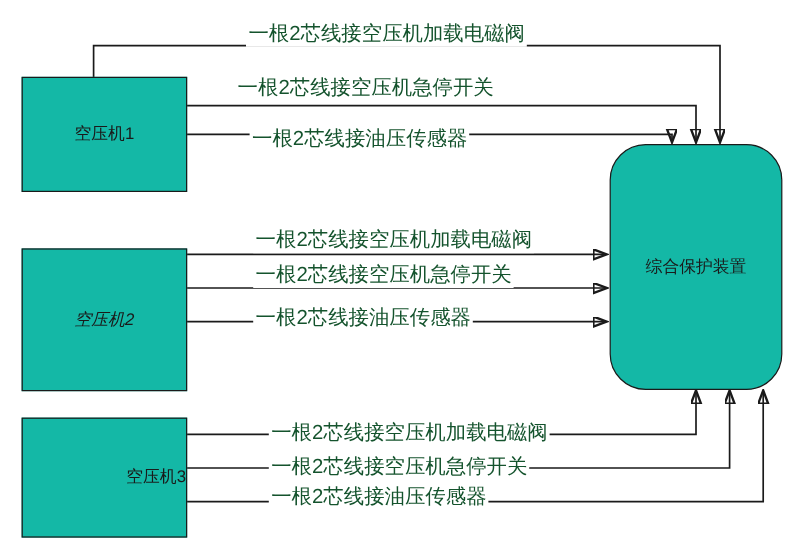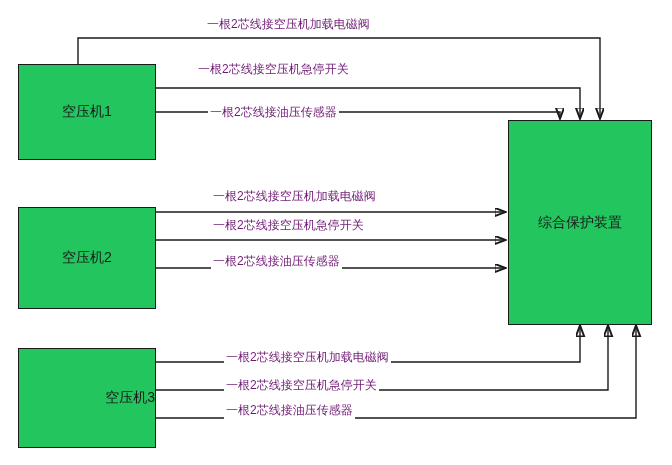--- a/index.html
+++ b/index.html
@@ -12,32 +12,32 @@
     width: 672px;
     height: 465px;
     background: #ffffff;
     font-family: "Liberation Sans", sans-serif;
     overflow: hidden;
   }
   .box {
     position: absolute;
     box-sizing: border-box;
     border: 1.5px solid #1a1a1a;
-    background: #22c55e;
+    background: #14b8a6;
     display: flex;
     align-items: center;
     justify-content: center;
     font-size: 14px;
     color: #1a1a1a;
     z-index: 3;
   }
   .edge-label {
     position: absolute;
-    font-size: 12px;
-    color: #701a75;
+    font-size: 17px;
+    color: #14532d;
     background: #ffffff;
     white-space: nowrap;
     padding: 0 2px;
     z-index: 4;
   }
   svg.wires {
     position: absolute;
     left: 0;
     top: 0;
     width: 672px;
@@ -74,29 +74,29 @@
 
     <path d="M155,362 L580,362 L580,326" marker-end="url(#arrow)"></path>
     <path d="M155,390 L608,390 L608,326" marker-end="url(#arrow)"></path>
     <path d="M155,418 L636,418 L636,326" marker-end="url(#arrow)"></path>
   </svg>
 
   <div class="box" style="left:18px; top:64px; width:138px; height:96px;">
     <span>空压机1</span>
   </div>
 
-  <div class="box" style="left:18px; top:207px; width:138px; height:102px;">
+  <div class="box" style="left:18px; top:207px; width:138px; height:119px;font-style:italic;">
     <span>空压机2</span>
   </div>
 
   <div class="box" style="left:18px; top:348px; width:138px; height:100px;justify-content:flex-end;">
     <span>空压机3</span>
   </div>
 
-  <div class="box" style="left:508px; top:120px; width:144px; height:205px;">
+  <div class="box" style="left:508px; top:120px; width:144px; height:205px;border-radius:30px;">
     <span>综合保护装置</span>
   </div>
 
   <div class="edge-label" style="left:205px; top:16px;">一根2芯线接空压机加载电磁阀</div>
   <div class="edge-label" style="left:196px; top:61px;">一根2芯线接空压机急停开关</div>
   <div class="edge-label" style="left:208px; top:104px;">一根2芯线接油压传感器</div>
 
   <div class="edge-label" style="left:211px; top:188px;">一根2芯线接空压机加载电磁阀</div>
   <div class="edge-label" style="left:211px; top:217px;">一根2芯线接空压机急停开关</div>
   <div class="edge-label" style="left:211px; top:253px;">一根2芯线接油压传感器</div>

